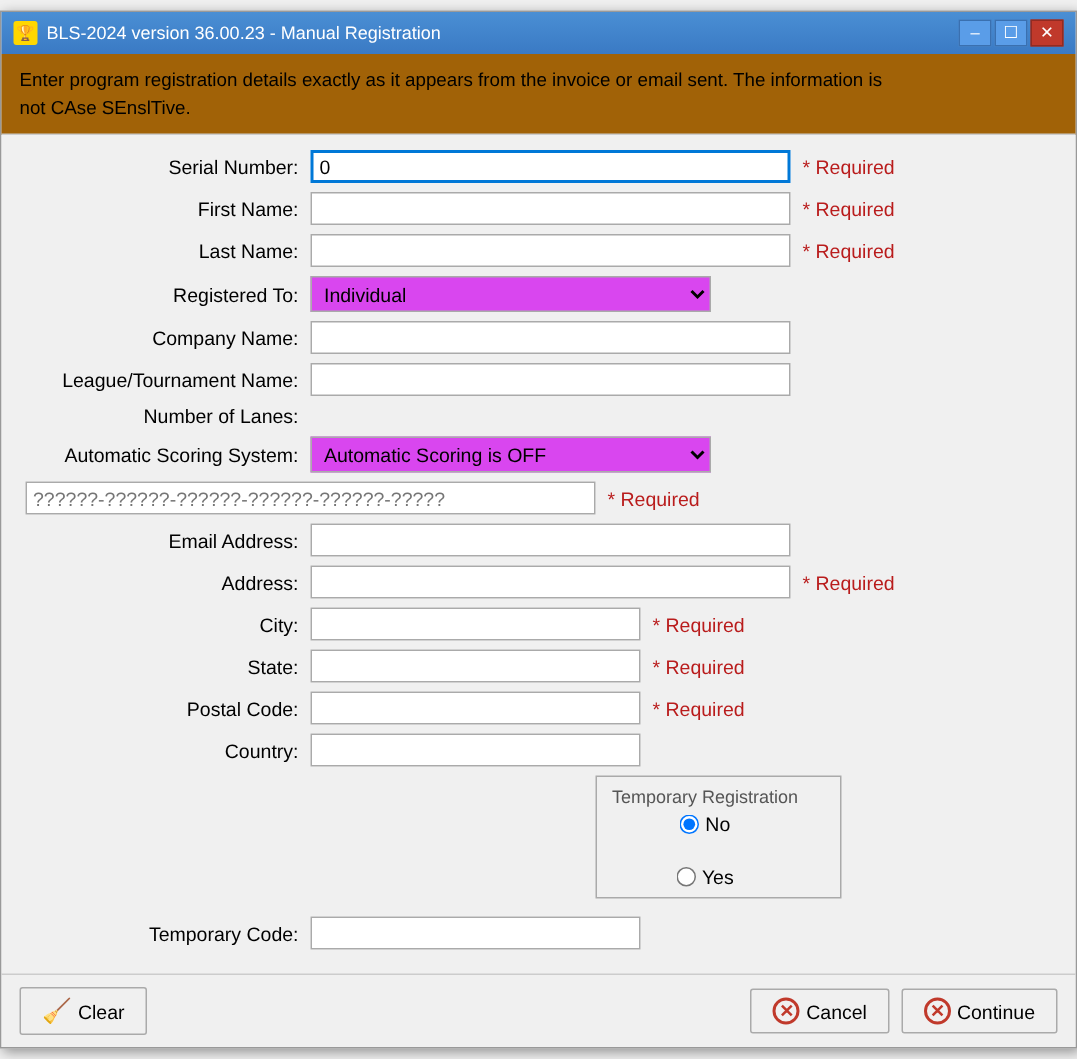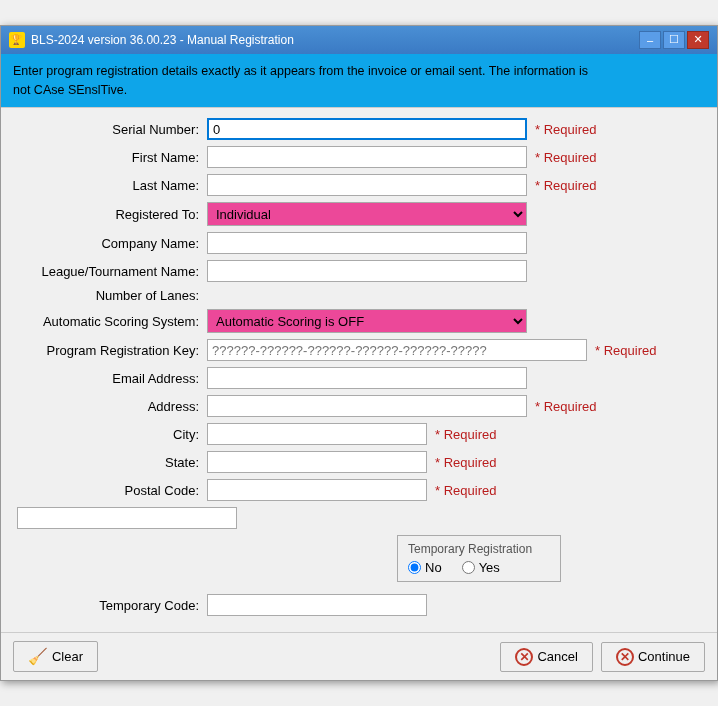--- a/index.html
+++ b/index.html
@@ -60,21 +60,21 @@
       cursor: pointer;
       display: flex;
       align-items: center;
       justify-content: center;
     }
     .titlebar-btn.close {
       background: #c0392b;
       border-color: #922b21;
     }
     .header-info {
-      background: #0ea5e9;
+      background: #a16207;
       padding: 8px 12px;
       font-size: 12.5px;
       border-bottom: 1px solid #ccc;
       line-height: 1.5;
     }
     .main-content {
       padding: 10px 16px;
       background: #f0f0f0;
     }
     .form-row {
@@ -101,24 +101,24 @@
     .form-input.wide { width: 320px; }
     .form-input.medium { width: 220px; }
     .required-label {
       margin-left: 8px;
       color: #b91c1c;
       font-size: 13px;
     }
     .form-select {
       height: 24px;
       border: 1px solid #aaa;
-      background: #ec4899;
+      background: #d946ef;
       font-size: 13px;
       padding: 1px 4px;
-      width: 320px;
+      width: 267px;
       cursor: pointer;
     }
     .reg-key-input {
       width: 380px;
       height: 22px;
       border: 1px solid #aaa;
       background: white;
       font-size: 13px;
       padding: 1px 4px;
       color: #555;
@@ -190,20 +190,21 @@
     }
     .temp-reg-title {
       font-size: 12px;
       color: #555;
       margin-bottom: 4px;
     }
     .radio-row {
       display: flex;
       gap: 20px;
       align-items: center;
+      flex-direction: column;
     }
     .radio-label {
       display: flex;
       align-items: center;
       gap: 4px;
       cursor: pointer;
     }
     .radio-label input { cursor: pointer; }
     .broom-icon {
       font-size: 16px;
@@ -276,21 +277,20 @@
 
     <div class="form-row">
       <label class="form-label">Automatic Scoring System:</label>
       <select class="form-select">
         <option>Automatic Scoring is OFF</option>
         <option>Automatic Scoring is ON</option>
       </select>
     </div>
 
     <div class="form-row">
-      <label class="form-label">Program Registration Key:</label>
       <input class="reg-key-input" type="text" placeholder="??????-??????-??????-??????-??????-?????" style="">
       <span class="required-label">* Required</span>
     </div>
 
     <div class="form-row">
       <label class="form-label">Email Address:</label>
       <input class="form-input wide" type="text" style="">
     </div>
 
     <div class="form-row">
@@ -311,20 +311,21 @@
       <span class="required-label">* Required</span>
     </div>
 
     <div class="form-row">
       <label class="form-label">Postal Code:</label>
       <input class="form-input medium" type="text" style="">
       <span class="required-label">* Required</span>
     </div>
 
     <div class="form-row">
+      <label class="form-label">Country:</label>
       <input class="form-input medium" type="text" style="">
     </div>
 
     <div class="form-row" style="margin-bottom:6px;">
       <div style="width:190px;"></div>
       <div class="temp-reg-group">
         <div class="temp-reg-title">Temporary Registration</div>
         <div class="radio-row">
           <label class="radio-label">
             <input type="radio" name="temp-reg" checked="" style="">

